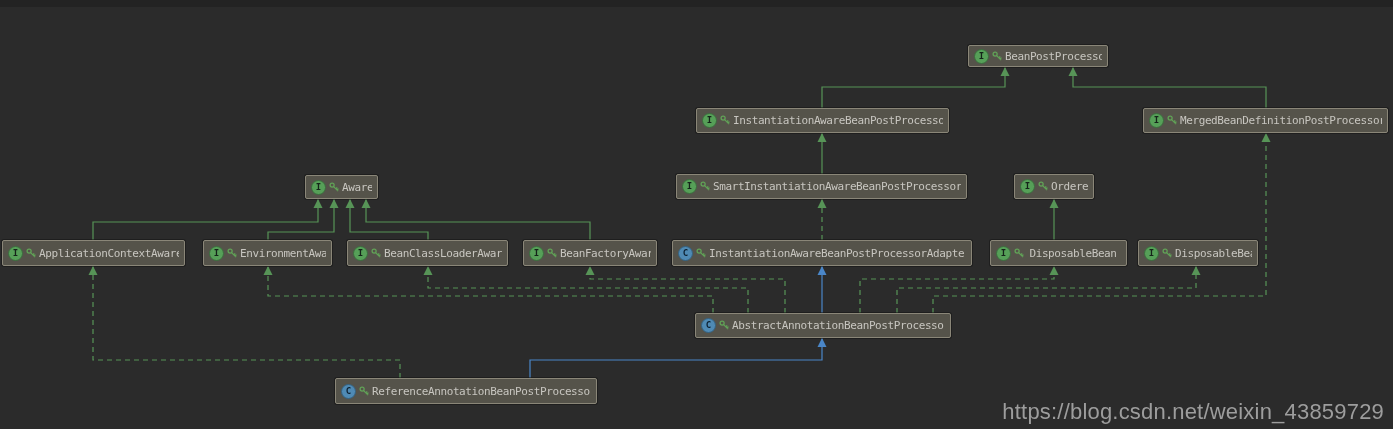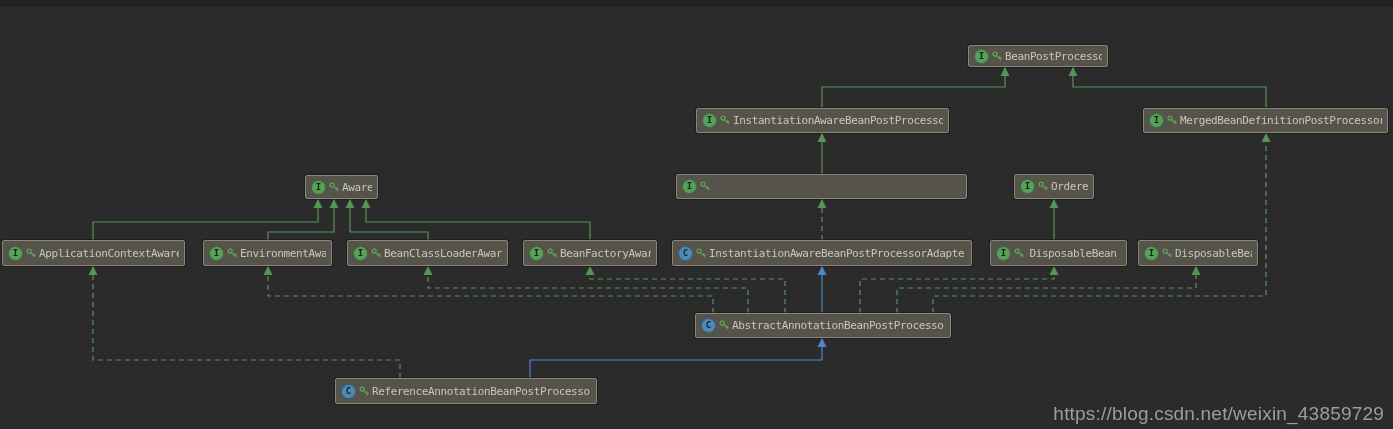--- a/index.html
+++ b/index.html
@@ -12,21 +12,21 @@
         background:#55534a;border:1px solid #8a8678;border-radius:2px;
         box-shadow:0 0 0 1px rgba(20,20,20,.55);padding:0 5px;cursor:default;}
   .type-icon{flex:0 0 auto;width:13px;height:13px;border-radius:50%;
              font:bold 9px/13px "DejaVu Sans Mono",monospace;text-align:center;color:#15241a;}
   .type-icon.interface{background:#56a058;border:1px solid #3c6b3e;}
   .type-icon.class{background:#4f8ab4;border:1px solid #35617f;color:#0e2334;}
   .key-icon{flex:0 0 auto;width:11px;height:11px;margin-left:3px;}
   .node-label{flex:1 1 auto;text-align:center;color:#c8c6c0;font-size:11px;
               letter-spacing:-0.4px;white-space:nowrap;overflow:hidden;padding:0 2px;}
   .watermark{position:absolute;right:9px;bottom:4px;color:#9d9d9d;
-             font-family:"Liberation Sans","DejaVu Sans",sans-serif;font-size:19px;letter-spacing:.2px;}
+             font-family:"Liberation Sans","DejaVu Sans",sans-serif;font-size:22px;letter-spacing:.2px;}
 </style>
 </head>
 <body>
 
 <div id="stage">
   <div class="top-edge"></div>
   <svg id="edge-layer" width="1393" height="429">
       <polyline points="822,108 822,87 1005,87 1005,67" fill="none" stroke="#579457" stroke-width="1.2"></polyline>
       <polygon points="1005,67 1000.5,76 1009.5,76" fill="#579457"></polygon>
       <polyline points="1266,108 1266,87 1073,87 1073,67" fill="none" stroke="#579457" stroke-width="1.2"></polyline>
@@ -88,20 +88,21 @@
       <path d="M5 5 L10 10 M7.4 7.4 L9 5.9 M8.7 8.7 L10.3 7.2" fill="none" stroke="#61a257" stroke-width="1.4"></path>
     </svg>
     <span class="node-label">MergedBeanDefinitionPostProcessor</span>
   </div>
       <div class="node" style="left: 676px; top: 174px; width: 291px; height: 25px;">
     <span class="type-icon interface">I</span>
     <svg class="key-icon" viewBox="0 0 12 12">
       <circle cx="3.4" cy="3.4" r="2.2" fill="none" stroke="#61a257" stroke-width="1.4"></circle>
       <path d="M5 5 L10 10 M7.4 7.4 L9 5.9 M8.7 8.7 L10.3 7.2" fill="none" stroke="#61a257" stroke-width="1.4"></path>
     </svg>
+    <span class="node-label">SmartInstantiationAwareBeanPostProcessor</span>
   </div>
       <div class="node" style="left: 1014px; top: 174px; width: 80px; height: 25px;">
     <span class="type-icon interface">I</span>
     <svg class="key-icon" viewBox="0 0 12 12">
       <circle cx="3.4" cy="3.4" r="2.2" fill="none" stroke="#61a257" stroke-width="1.4"></circle>
       <path d="M5 5 L10 10 M7.4 7.4 L9 5.9 M8.7 8.7 L10.3 7.2" fill="none" stroke="#61a257" stroke-width="1.4"></path>
     </svg>
     <span class="node-label">Ordered</span>
   </div>
       <div class="node" style="left: 305px; top: 175px; width: 73px; height: 24px;">

